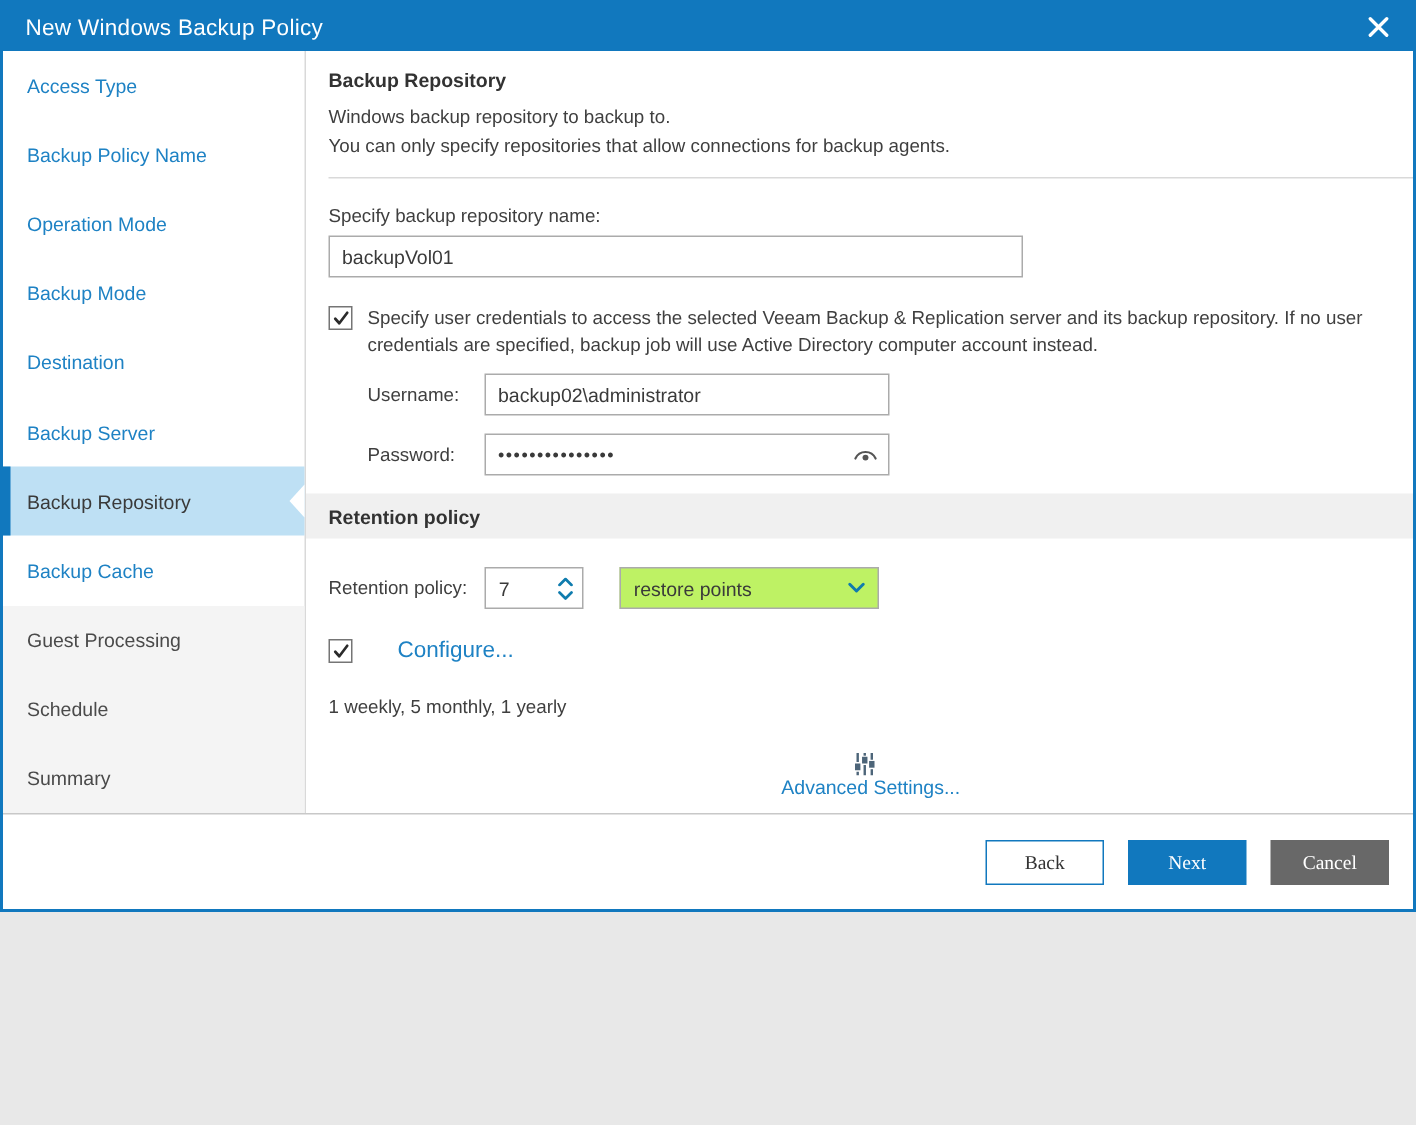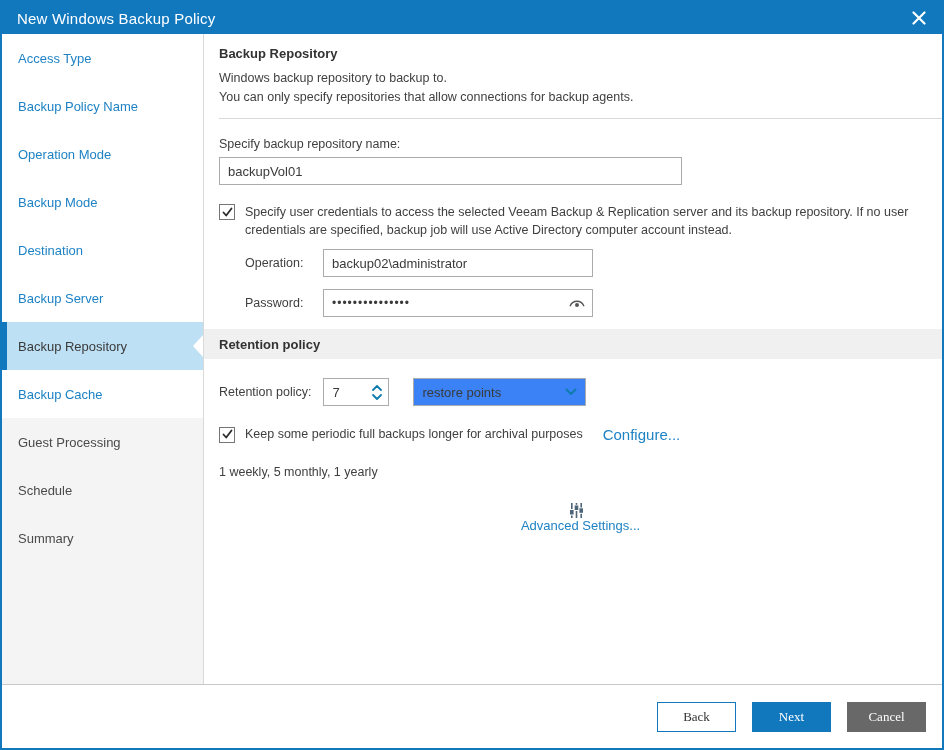--- a/index.html
+++ b/index.html
@@ -1,20 +1,20 @@
 <!DOCTYPE html>
 <html><head>
 <meta charset="utf-8">
 <style>
   * { box-sizing: border-box; margin: 0; padding: 0; }
   html,body { background:#e8e8e8; }
   body { font-family: "Liberation Sans", "DejaVu Sans", sans-serif; }
 
   .dialog {
-    width: 944px; height: 750px;
+    width: 944px; height: 608px;
     background: #fff;
     border: 2px solid #1178be;
     display: flex; flex-direction: column;
     position: relative;
   }
 
   
   .titlebar {
     height: 32px; background: #1178be; color: #fff;
     display: flex; align-items: center;
@@ -105,21 +105,21 @@
   }
   .spinner input {
     width: 36px; border: none; outline: none; padding-left: 8px;
     font-family: inherit; font-size: 13px; color: #3a3a3a;
   }
   .spin-arrows { margin-left: auto; margin-right: 6px; display: flex; flex-direction: column; gap: 3px; }
   .spin-arrows span { display: flex; cursor: pointer; }
 
   .select {
     margin-left: 24px; width: 173px; height: 28px;
-    border: 1px solid #ababab; background: #3b82f6;
+    border: 1px solid #ababab; background: #bef264;
     display: inline-flex; align-items: center; padding: 0 8px;
     font-size: 13px; color: #3a3a3a; cursor: pointer;
   }
   .select .chev { margin-left: auto; display: flex; }
 
   .archival-row { margin-top: 19px; display: flex; align-items: center; }
   .archival-row .check-text { max-width: none; }
   .link-text { color: #1e82c4; cursor: pointer; font-size: 15px; }
   .archival-row .link-text { margin-left: 20px; }
 
@@ -189,21 +189,21 @@
       <div class="check-row">
         <span class="checkbox">
           <svg width="11" height="11" viewBox="0 0 11 11">
             <path d="M1.5 5.5 L4.2 8.5 L9.5 1.5" stroke="#2b2b2b" stroke-width="1.8" fill="none" stroke-linecap="round" stroke-linejoin="round"></path>
           </svg>
         </span>
         <span class="check-text">Specify user credentials to access the selected Veeam Backup &amp; Replication server and its backup repository. If no user credentials are specified, backup job will use Active Directory computer account instead.</span>
       </div>
 
       <div class="cred-row">
-        <span class="cred-label">Operation:</span>
+        <span class="cred-label">Username:</span>
         <span class="cred-input-wrap">
           <input class="cred-input" type="text" value="backup02\administrator" style="">
         </span>
       </div>
 
       <div class="cred-row" style="margin-top:12px;">
         <span class="cred-label">Password:</span>
         <span class="cred-input-wrap">
           <input class="cred-input pw" type="text" value="•••••••••••••••" style="">
           <span class="eye">
@@ -243,21 +243,20 @@
           </span>
         </span>
       </div>
 
       <div class="check-row archival-row">
         <span class="checkbox">
           <svg width="11" height="11" viewBox="0 0 11 11">
             <path d="M1.5 5.5 L4.2 8.5 L9.5 1.5" stroke="#2b2b2b" stroke-width="1.8" fill="none" stroke-linecap="round" stroke-linejoin="round"></path>
           </svg>
         </span>
-        <span class="check-text">Keep some periodic full backups longer for archival purposes</span>
         <span class="link-text">Configure...</span>
       </div>
 
       <div class="summary-text">1 weekly, 5 monthly, 1 yearly</div>
 
       <div class="advanced-row">
         <span class="adv-icon">
           <svg width="15" height="15" viewBox="0 0 15 15">
             <rect x="2" y="0" width="1.6" height="6" fill="#4d6579"></rect>
             <rect x="1" y="7" width="3.6" height="4.5" fill="#4d6579"></rect>

